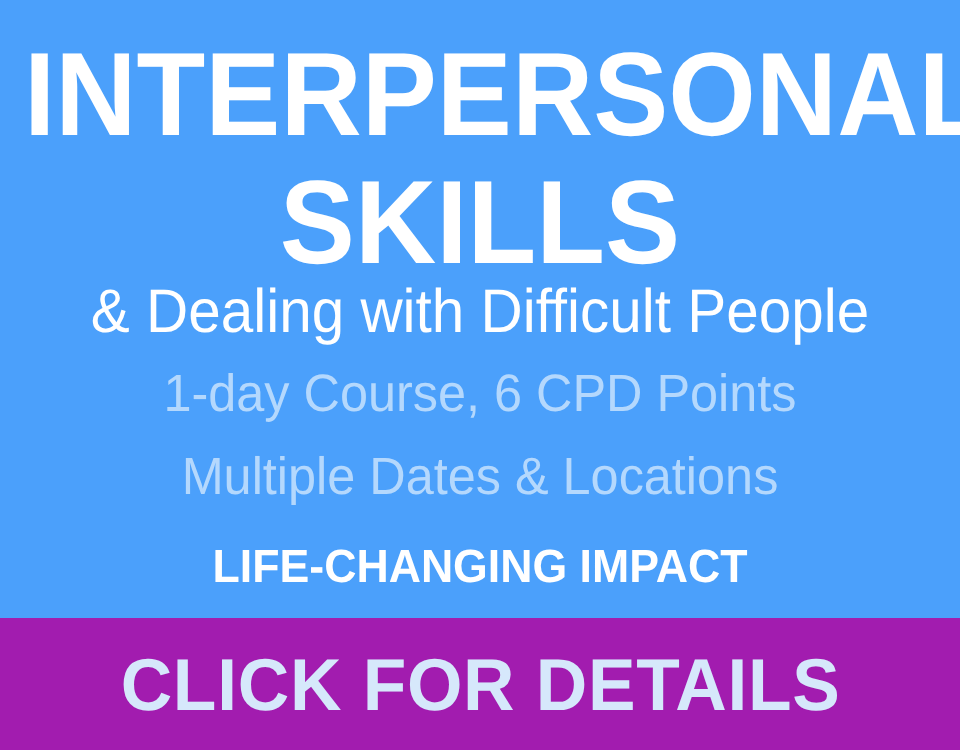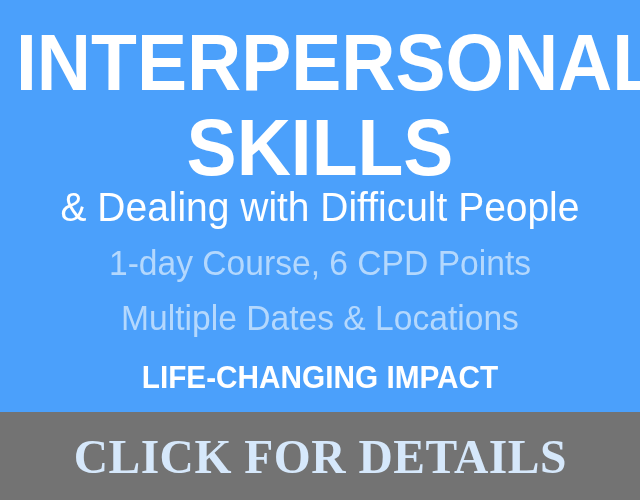--- a/index.html
+++ b/index.html
@@ -105,26 +105,25 @@
     transform-origin: 50% 50%;
   }
 
   
   #cta-bar {
     position: absolute;
     left: 0;
     top: 412px;
     width: 640px;
     height: 88px;
-    background: #737373;
+    background: #a21caf;
     display: flex;
     align-items: center;
     justify-content: center;
     cursor: pointer;
-    font-family: Liberation Serif, serif;
   }
 
   #cta-label {
     color: #d6e8fb;
     font-size: 49px;
     line-height: 52px;
     font-weight: bold;
     letter-spacing: 0.5px;
     white-space: nowrap;
     transform: scaleX(0.97);

